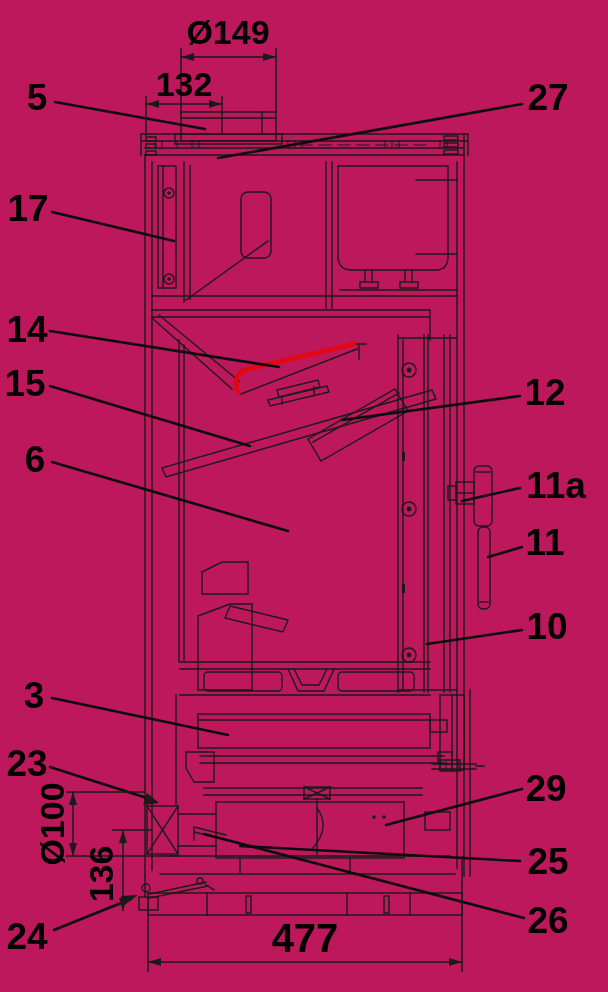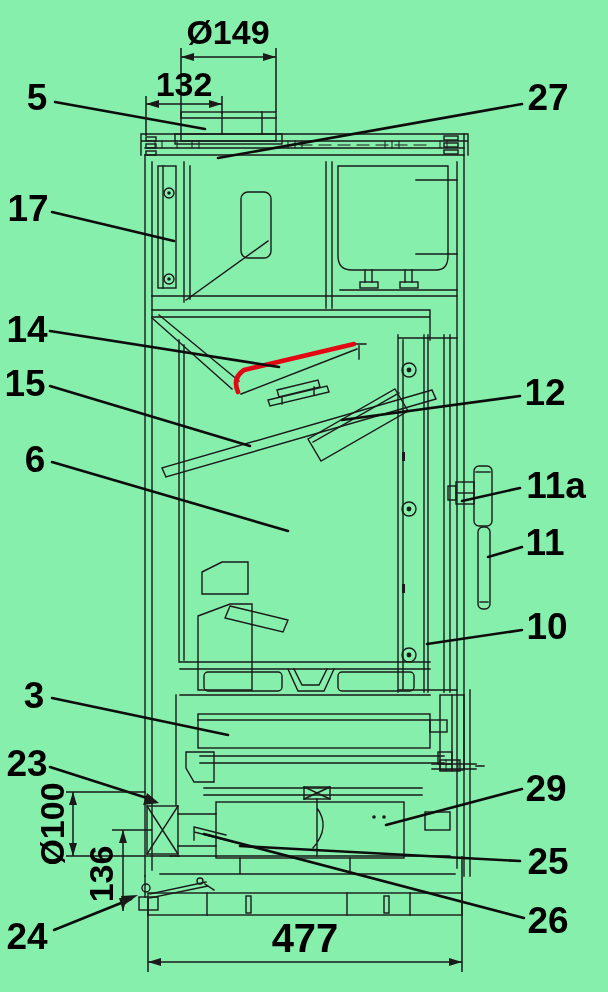--- a/index.html
+++ b/index.html
@@ -1,16 +1,16 @@
 <!DOCTYPE html>
 <html><head>
 <meta charset="utf-8">
 <style>
   html,body{margin:0;padding:0;background:#fff;}
-  .stage{position:relative;width:608px;height:992px;background:#86efac;overflow:hidden;
+  .stage{position:relative;width:608px;height:992px;background:#be185d;overflow:hidden;
          font-family:"Liberation Sans",sans-serif;}
   svg{display:block;}
   .ln{stroke:#1a1a1a;fill:none;stroke-width:1.4;stroke-linecap:square;}
   .thin{stroke-width:1;}
   .fillblk{fill:#1a1a1a;stroke:none;}
   .hl{stroke:#e30613;stroke-width:4.6;fill:none;stroke-linecap:round;stroke-linejoin:round;}
   .leader{stroke:#0d0d0d;stroke-width:2.6;fill:none;stroke-linecap:round;}
   .dim{stroke:#1a1a1a;stroke-width:1.5;fill:none;}
   .arrow{fill:#1a1a1a;stroke:none;}
   .callout-text{font-family:"Liberation Sans",sans-serif;font-weight:700;font-size:37px;fill:#000;}

